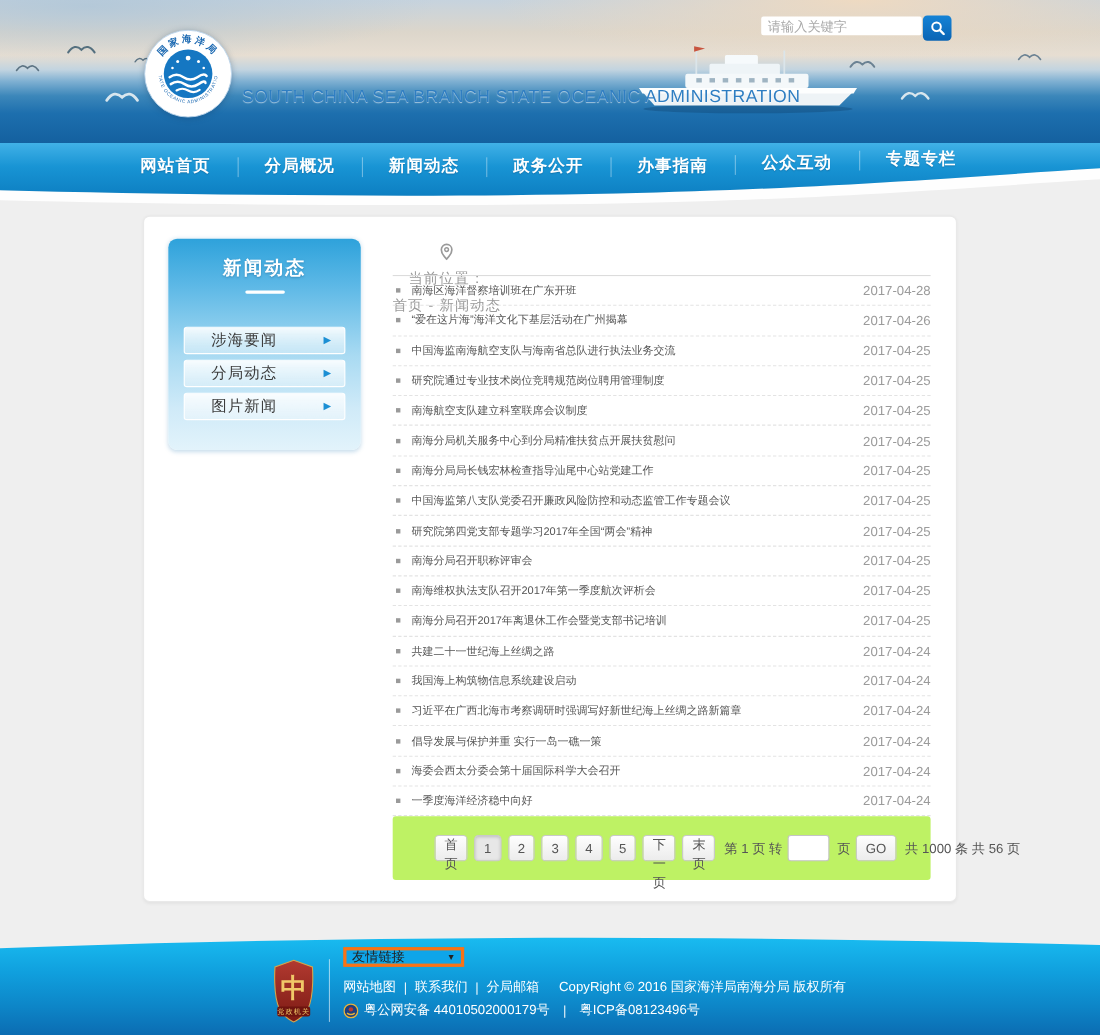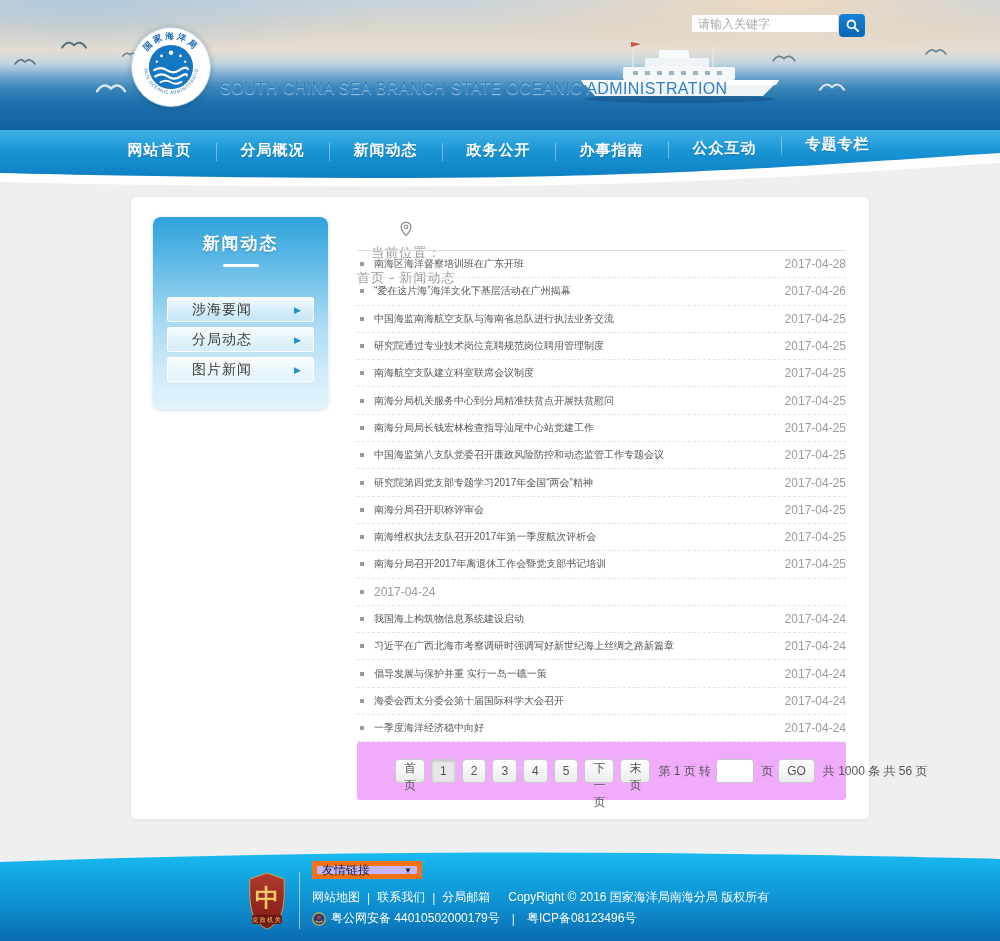--- a/index.html
+++ b/index.html
@@ -78,39 +78,39 @@
     font-size:13px;color:#9a9a9a;letter-spacing:1px;flex-direction:column;
   }
   .bc-line{position:absolute;left:226px;top:53px;width:489px;height:1px;background:#dcdcdc;}
   .news-list{position:absolute;left:226px;top:54px;width:489px;}
   .news-row{height:26.3px;display:flex;align-items:center;border-bottom:1px dashed #e3e3e3;}
   .bullet{width:4px;height:4px;background:#9a9a9a;margin:0 10px 0 3px;flex:none;}
   .news-title{flex:1;font-size:10px;color:#555;white-space:nowrap;overflow:hidden;cursor:pointer;}
   .news-date{font-size:12px;color:#9b9b9b;flex:none;}
   
   .pager-bar{
-    position:absolute;left:226px;top:545px;width:489px;height:58px;background:#f0abfc;border-radius:3px;
+    position:absolute;left:226px;top:545px;width:489px;height:58px;background:#bef264;border-radius:3px;
     display:flex;align-items:center;padding-left:38px;box-sizing:border-box;font-size:12px;color:#555;
   }
   .pbtn{
     height:24px;padding:0 8px;margin-right:6px;border:1px solid #c9c9c9;border-radius:4px;
     background:linear-gradient(180deg,#fefefe,#ececec);color:#555;font-size:12px;cursor:pointer;
     font-family:inherit;
   }
   .pbtn.current{background:#e7e7e7;box-shadow:inset 0 1px 3px rgba(0,0,0,.18);}
   .pnums{display:inline-flex;}
   .ptext{margin:0 5px 0 2px;white-space:nowrap;}
   .pinput{width:32px;height:20px;border:1px solid #c4c4c4;border-radius:3px;margin-right:5px;outline:none;}
   
   .footer{position:absolute;left:0;top:845px;width:1000px;height:96px;}
   .footer-bg{position:absolute;left:0;top:0;}
   .fbadge{position:absolute;left:246px;top:26px;}
   .fdivider{position:absolute;left:299px;top:27px;width:1px;height:57px;background:rgba(255,255,255,.55);}
   .fselect{
-    position:absolute;left:312px;top:16px;width:110px;height:18px;background:#c4b5fd;border:5px solid #f97316;
+    position:absolute;left:312px;top:16px;width:110px;height:18px;background:#0ea5e9;border:3px solid #f97316;
     display:flex;align-items:center;box-sizing:border-box;padding:0 5px;font-size:12px;color:#222;cursor:pointer;
   }
   .fselect .lbl{flex:1;}
   .fcaret{font-size:8px;color:#222;}
   .flinks{position:absolute;left:312px;top:44px;display:flex;align-items:center;font-size:12px;color:#fff;white-space:nowrap;}
   .flink{cursor:pointer;}
   .fsep{margin:0 7px;opacity:.9;}
   .fcopy{margin-left:18px;}
   .ficp{position:absolute;left:312px;top:65px;display:flex;align-items:center;gap:5px;font-size:12px;color:#fff;white-space:nowrap;}
 </style>
@@ -307,20 +307,21 @@
         <span class="news-title">南海维权执法支队召开2017年第一季度航次评析会</span>
         <span class="news-date">2017-04-25</span>
       </div>
       <div class="news-row">
         <span class="bullet"></span>
         <span class="news-title">南海分局召开2017年离退休工作会暨党支部书记培训</span>
         <span class="news-date">2017-04-25</span>
       </div>
       <div class="news-row">
         <span class="bullet"></span>
+        <span class="news-title">共建二十一世纪海上丝绸之路</span>
         <span class="news-date">2017-04-24</span>
       </div>
       <div class="news-row">
         <span class="bullet"></span>
         <span class="news-title">我国海上构筑物信息系统建设启动</span>
         <span class="news-date">2017-04-24</span>
       </div>
       <div class="news-row">
         <span class="bullet"></span>
         <span class="news-title">习近平在广西北海市考察调研时强调写好新世纪海上丝绸之路新篇章</span>

